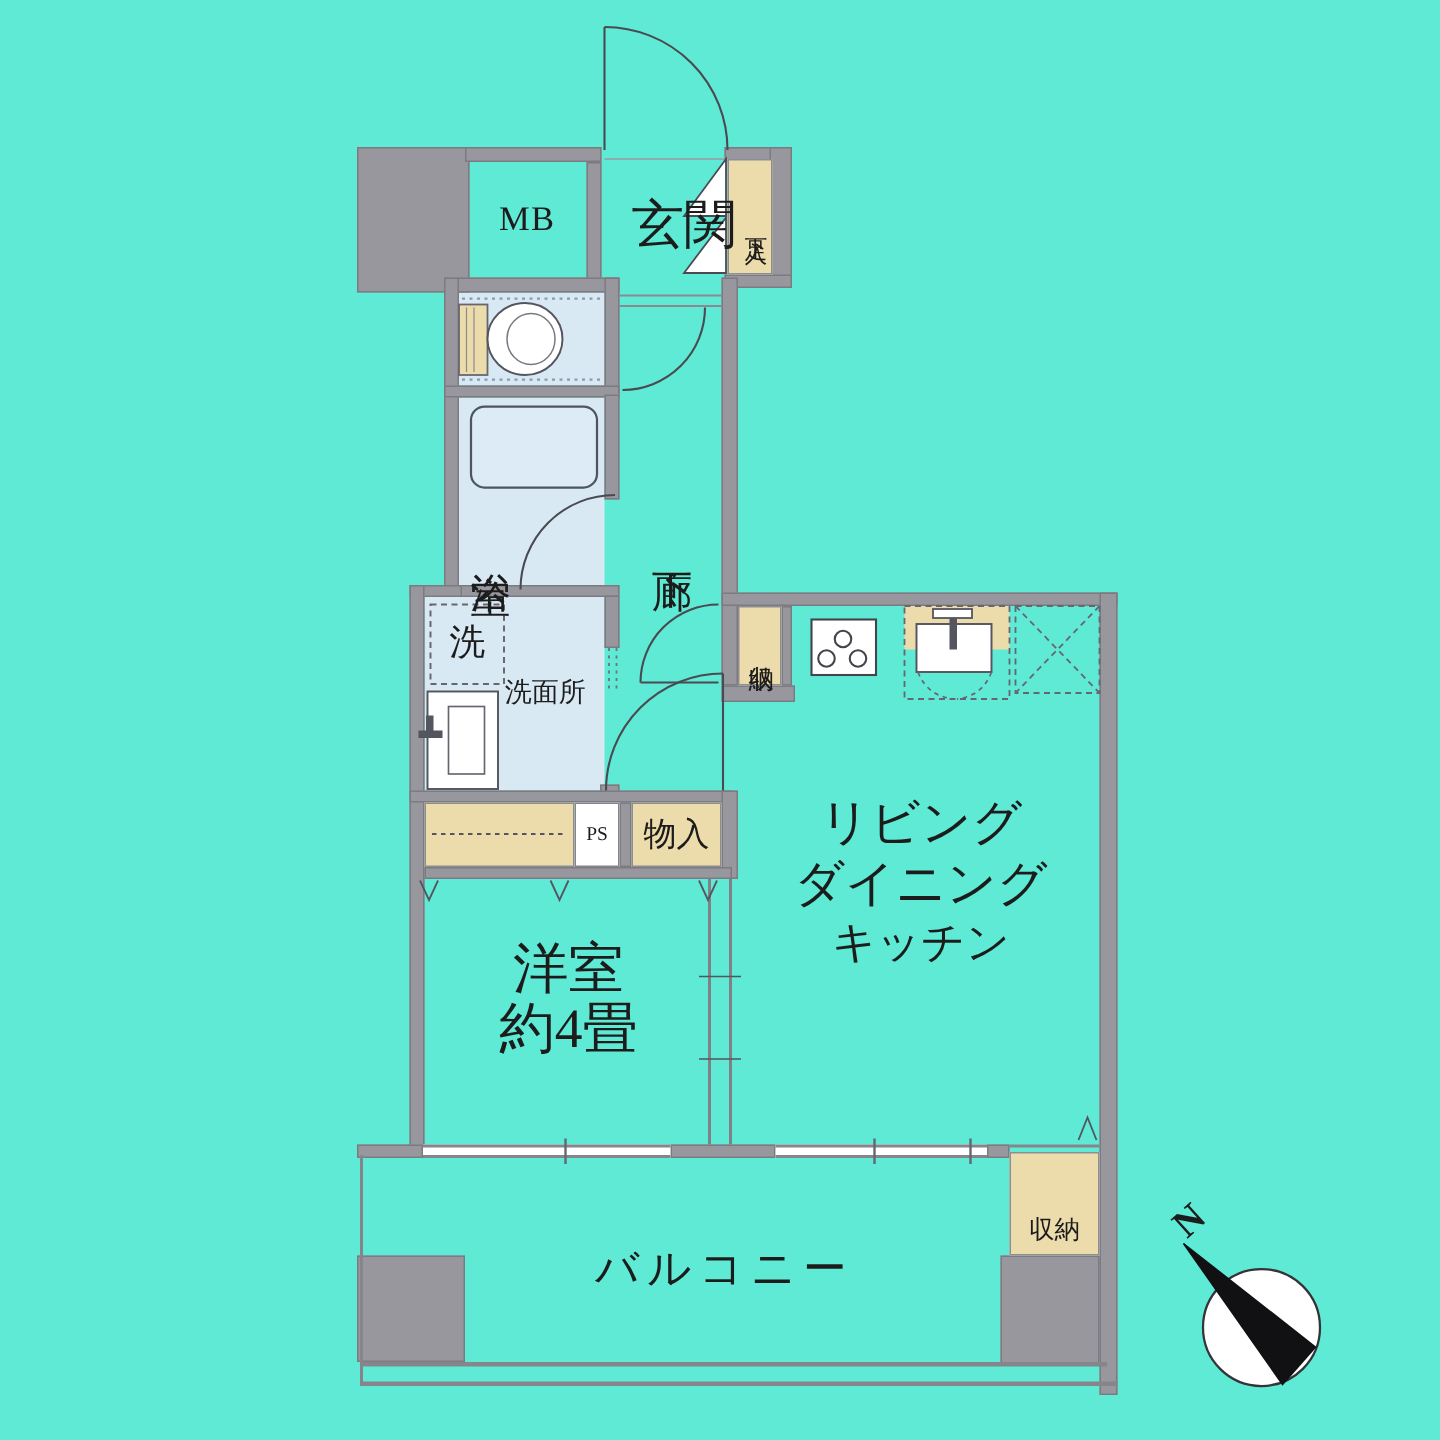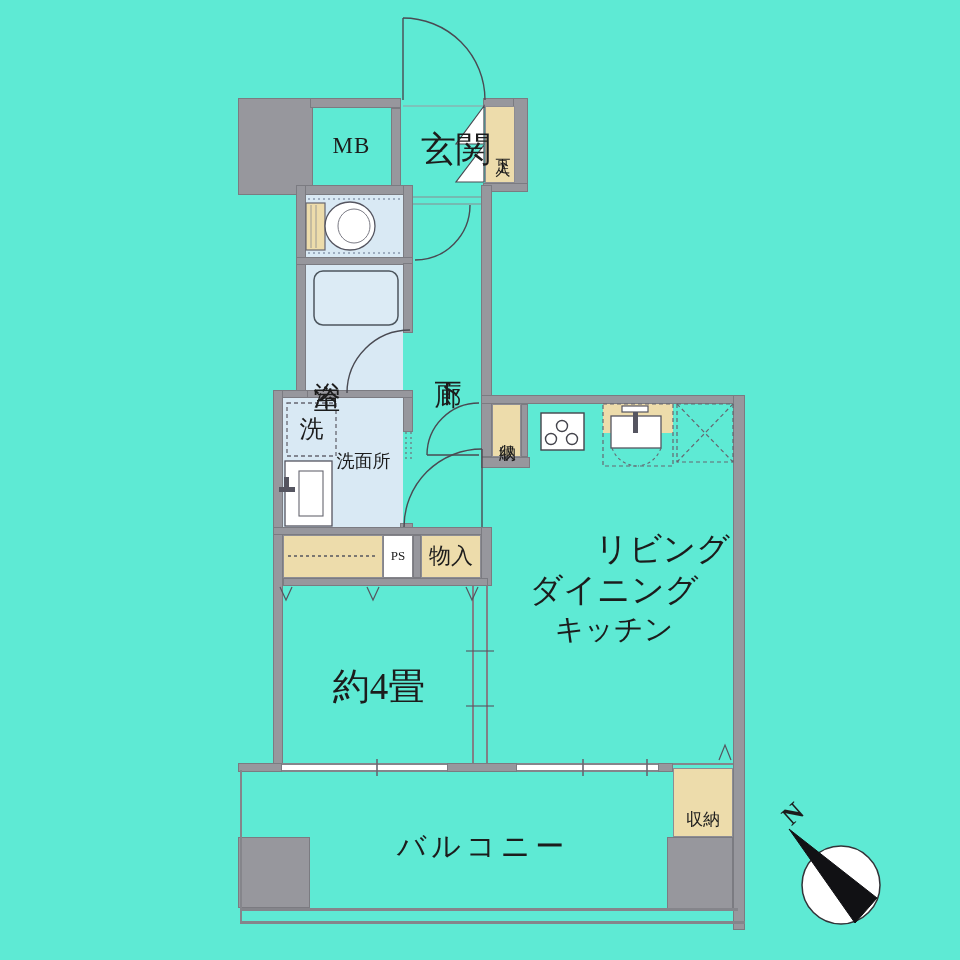--- a/index.html
+++ b/index.html
@@ -186,21 +186,22 @@
   <div class="lbl" style="left:311px;top:133px;width:81px;font-size:23px;letter-spacing:1px;">MB</div>
   <div class="lbl" style="left:414px;top:130px;width:84px;font-size:35px;">玄関</div>
   <div class="lbl vlbl" style="left:491px;top:113px;width:20px;height:70px;font-size:15px;letter-spacing:1px;">下足入</div>
   <div class="lbl vlbl" style="left:433px;top:330px;width:30px;height:62px;font-size:27px;">廊下</div>
   <div class="lbl vlbl" style="left:312px;top:332px;width:30px;height:62px;font-size:27px;">浴室</div>
   <div class="lbl" style="left:287px;top:416px;width:49px;font-size:24px;">洗</div>
   <div class="lbl" style="left:321px;top:451px;width:85px;font-size:18px;">洗面所</div>
   <div class="lbl vlbl" style="left:496px;top:409px;width:21px;height:44px;font-size:17px;letter-spacing:0;">収納</div>
   <div class="lbl" style="left:421px;top:543px;width:60px;font-size:22px;">物入</div>
   <div class="lbl" style="left:383px;top:549px;width:30px;font-size:13px;">PS</div>
+  <div class="lbl" style="left:279px;top:626px;width:200px;font-size:37px;">洋室</div>
   <div class="lbl" style="left:279px;top:666px;width:200px;font-size:37px;">約4畳</div>
-  <div class="lbl" style="left:498px;top:531px;width:232px;font-size:33px;text-align:right;">リビング</div>
+  <div class="lbl" style="left:498px;top:531px;width:232px;font-size:33px;">リビング</div>
   <div class="lbl" style="left:498px;top:572px;width:232px;font-size:33px;">ダイニング</div>
   <div class="lbl" style="left:498px;top:613px;width:232px;font-size:29px;text-align:center;">キッチン</div>
   <div class="lbl" style="left:348px;top:830px;width:270px;font-size:29px;letter-spacing:5px;">バルコニー</div>
   <div class="lbl" style="left:673px;top:794px;width:60px;font-size:17px;margin-top:16px;">収納</div>
   <div class="lbl north" style="left:778px;top:799px;width:30px;font-size:26px;">N</div>
 
 </div>
 
 </body></html>

